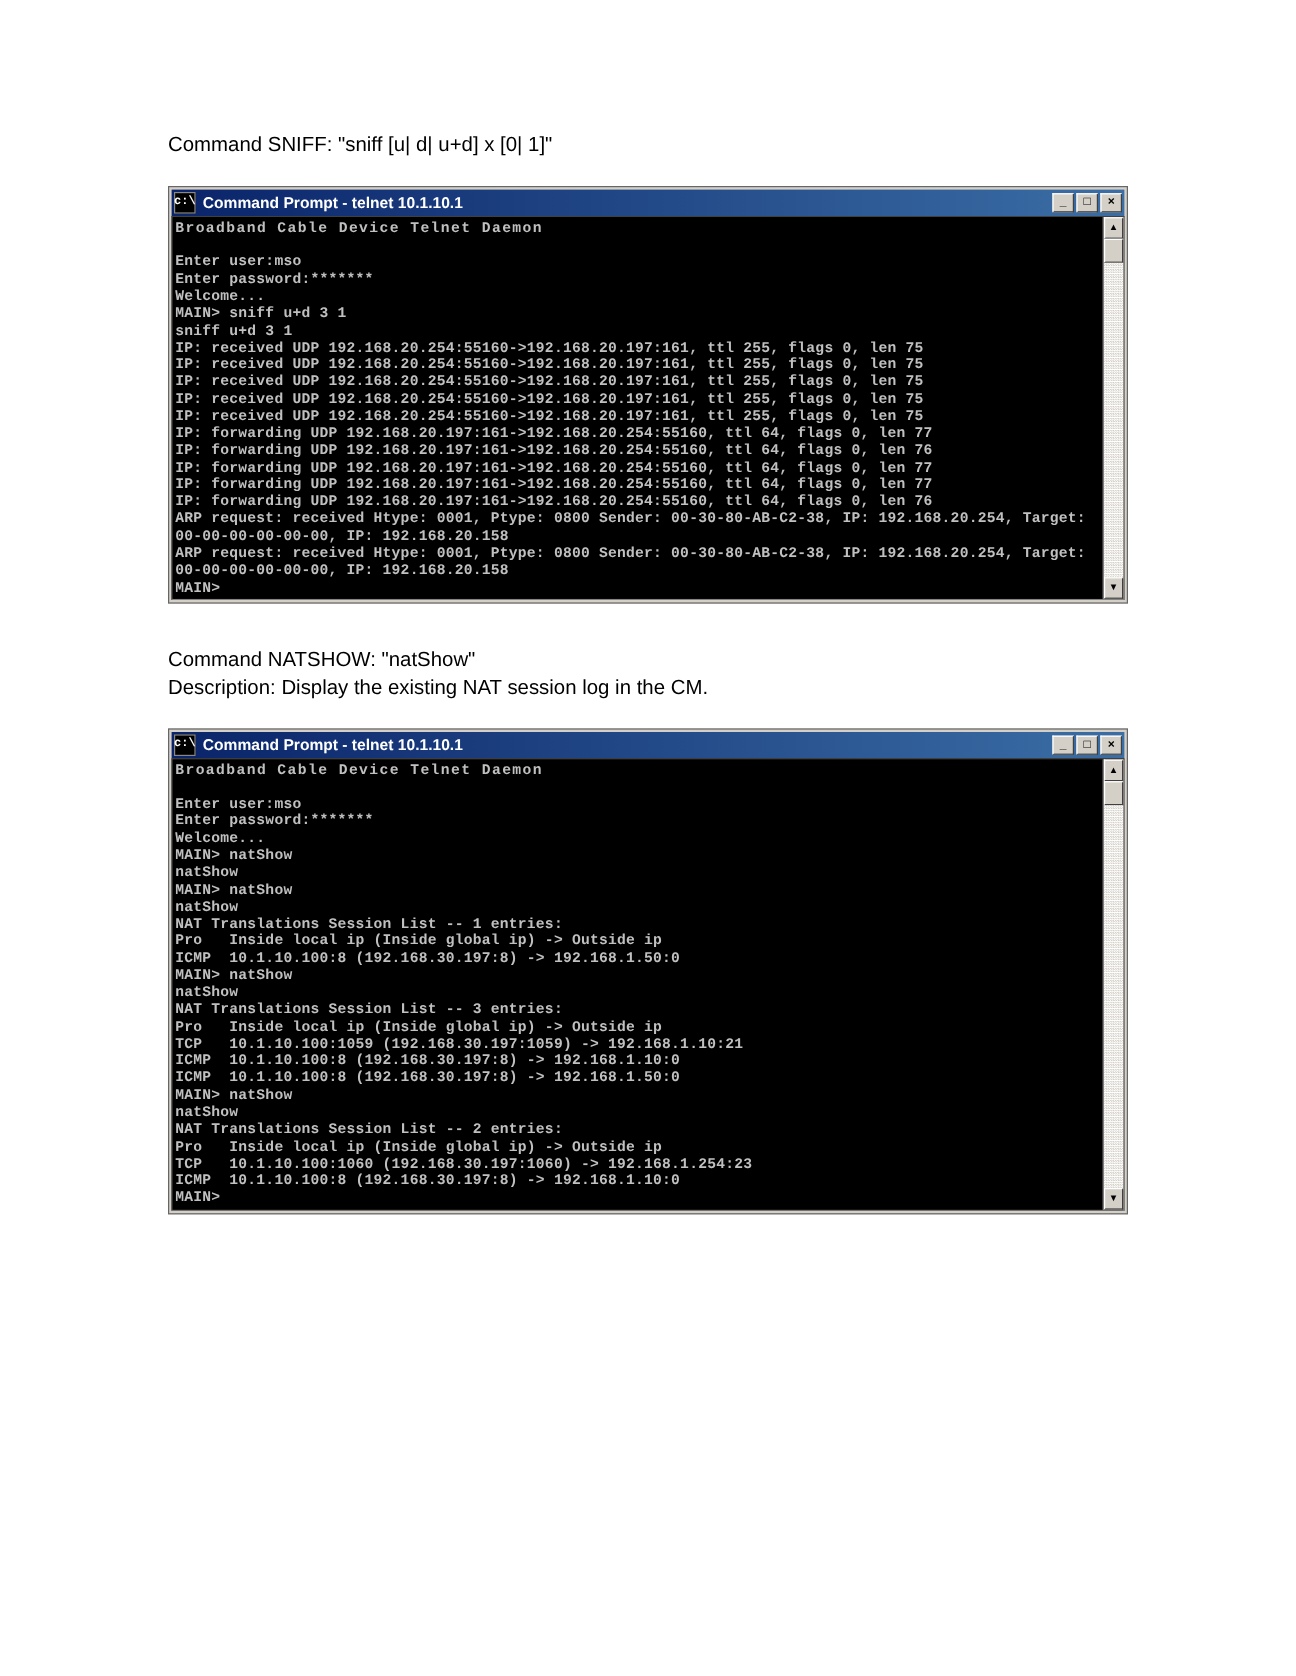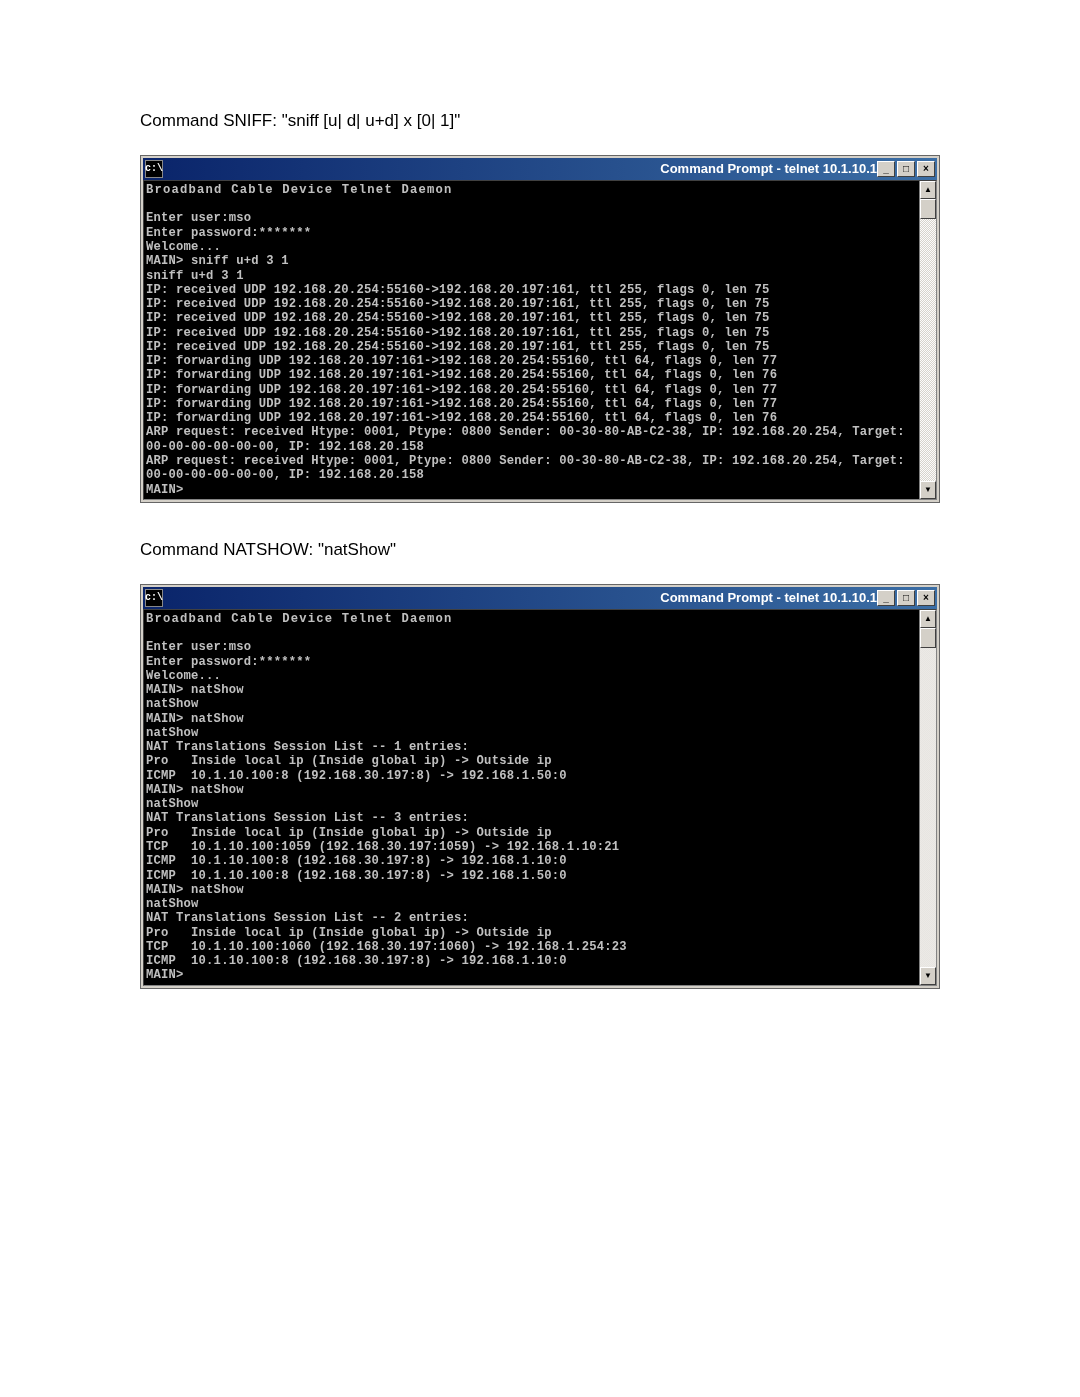--- a/index.html
+++ b/index.html
@@ -46,21 +46,20 @@
     display: inline-flex;
     align-items: center;
     justify-content: center;
     font-size: 10px;
     font-family: 'Courier New', monospace;
     font-weight: bold;
   }
   .titlebar-title {
     flex: 1;
     font-weight: bold;
-    text-align: right;
   }
   .titlebar-buttons {
     display: flex;
     gap: 2px;
   }
   .tb-btn {
     width: 16px;
     height: 14px;
     background: #d4d0c8;
     border: 1px solid #404040;
@@ -176,20 +175,21 @@
         <div class="sb-btn">▲</div>
         <div class="sb-thumb"></div>
         <div class="sb-track"></div>
         <div class="sb-btn">▼</div>
       </div>
     </div>
   </div>
 
   <div class="doc-text">
     <div>Command NATSHOW: "natShow"</div>
+    <div>Description: Display the existing NAT session log in the CM.</div>
   </div>
 
   <div class="terminal-window">
     <div class="titlebar">
       <span class="titlebar-icon">c:\</span>
       <span class="titlebar-title">Command Prompt - telnet 10.1.10.1</span>
       <span class="titlebar-buttons">
         <span class="tb-btn">_</span>
         <span class="tb-btn">□</span>
         <span class="tb-btn">×</span>

